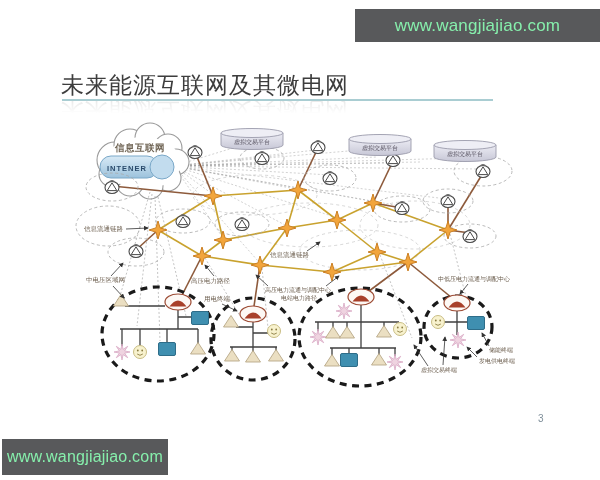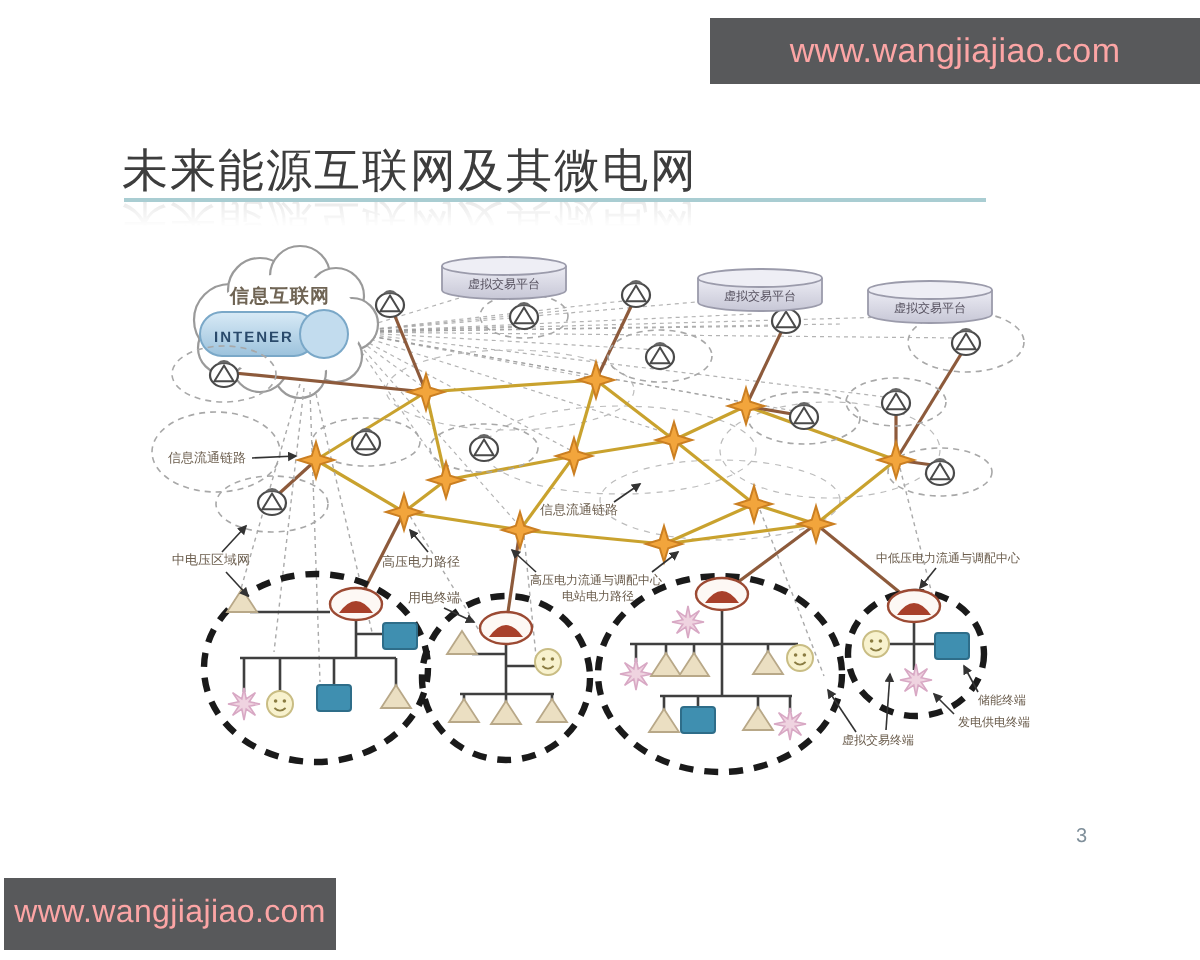--- a/index.html
+++ b/index.html
@@ -1,18 +1,18 @@
 <!DOCTYPE html>
 <html><head>
 <meta charset="utf-8">
 <style>
   html,body{margin:0;padding:0;}
   body{font-family:"Liberation Sans",sans-serif;}
   .slide{position:relative;width:600px;height:480px;background:#ffffff;overflow:hidden;}
-  .wm{position:absolute;background:#58595b;color:#fca5a5;display:flex;align-items:center;justify-content:center;font-size:17px;letter-spacing:.2px;}
+  .wm{position:absolute;background:#58595b;color:#86efac;display:flex;align-items:center;justify-content:center;font-size:17px;letter-spacing:.2px;}
   .wm-top{right:0;top:9px;width:245px;height:33px;}
   .wm-bottom{left:2px;top:439px;width:166px;height:36px;font-size:16px;}
   .title{position:absolute;left:61px;top:70px;margin:0;font-size:23px;font-weight:400;color:#3d3d3d;letter-spacing:1px;white-space:nowrap;}
   .title-mirror{position:absolute;left:61px;top:95px;font-size:23px;color:#3d3d3d;letter-spacing:1px;white-space:nowrap;transform:scaleY(-1);opacity:.16;
     -webkit-mask-image:linear-gradient(to bottom,transparent 40%,#000 100%);mask-image:linear-gradient(to bottom,transparent 40%,#000 100%);}
   .title-rule{position:absolute;left:62px;top:99px;width:431px;height:2px;background:#a9cdd2;}
   .page-num{position:absolute;left:538px;top:413px;font-size:10px;color:#7f8f9a;}
   svg{position:absolute;left:0;top:0;}
   text{font-family:"Liberation Sans",sans-serif;}
   .lbl{font-size:6.5px;fill:#6a5c4c;}

